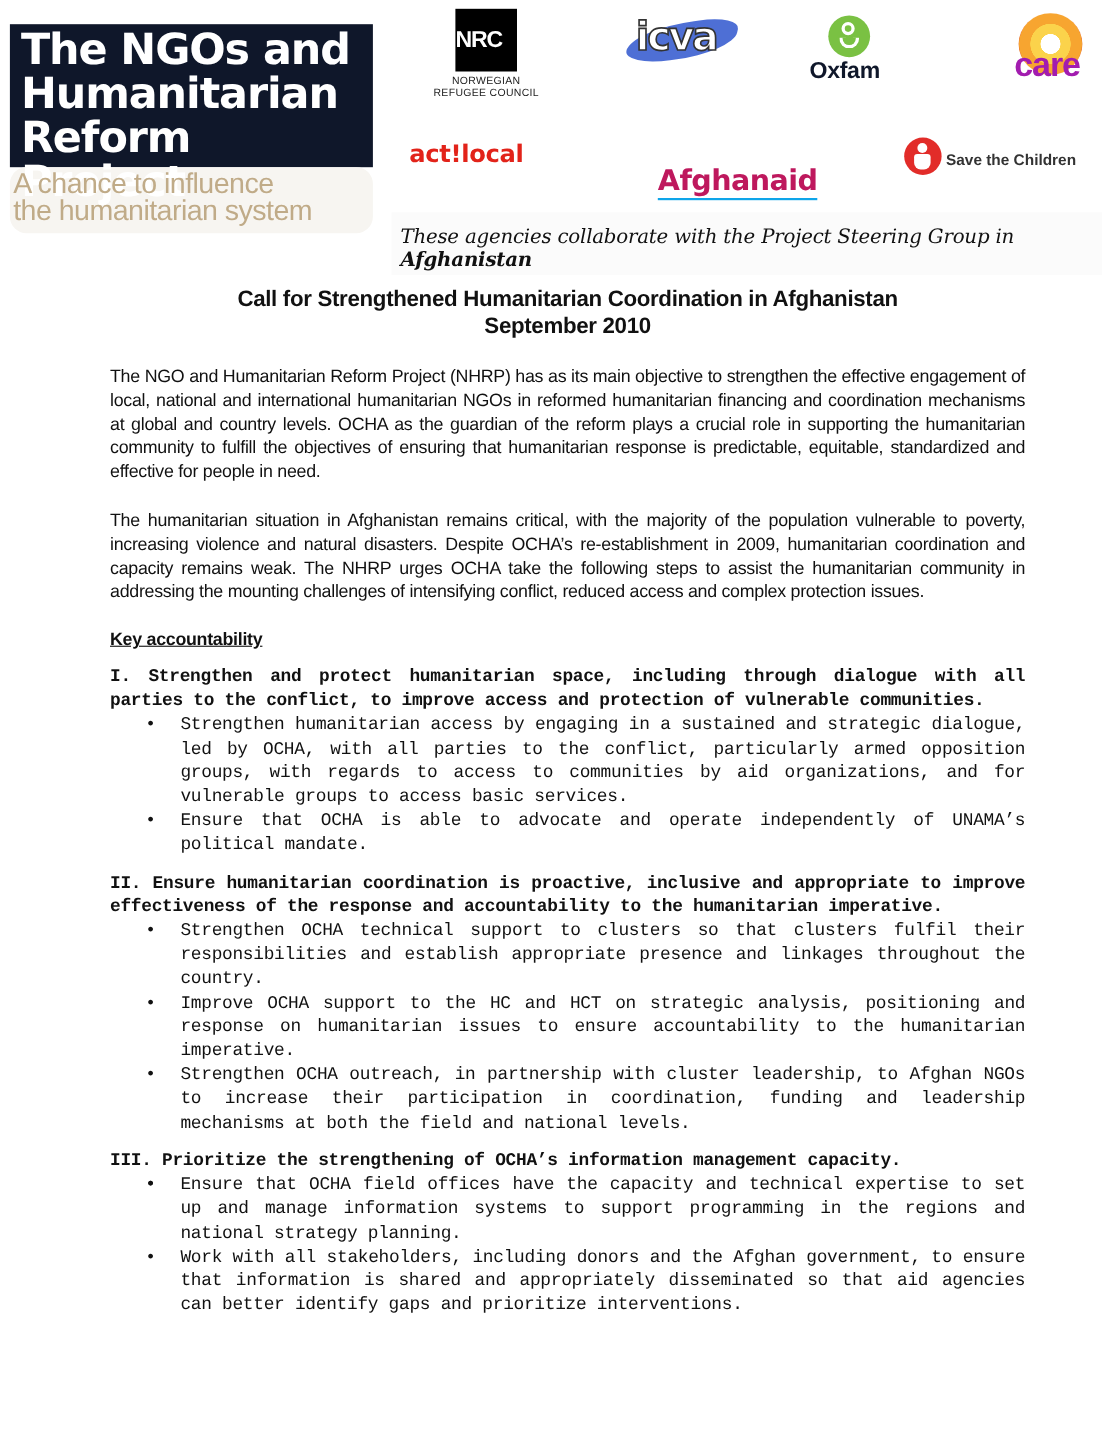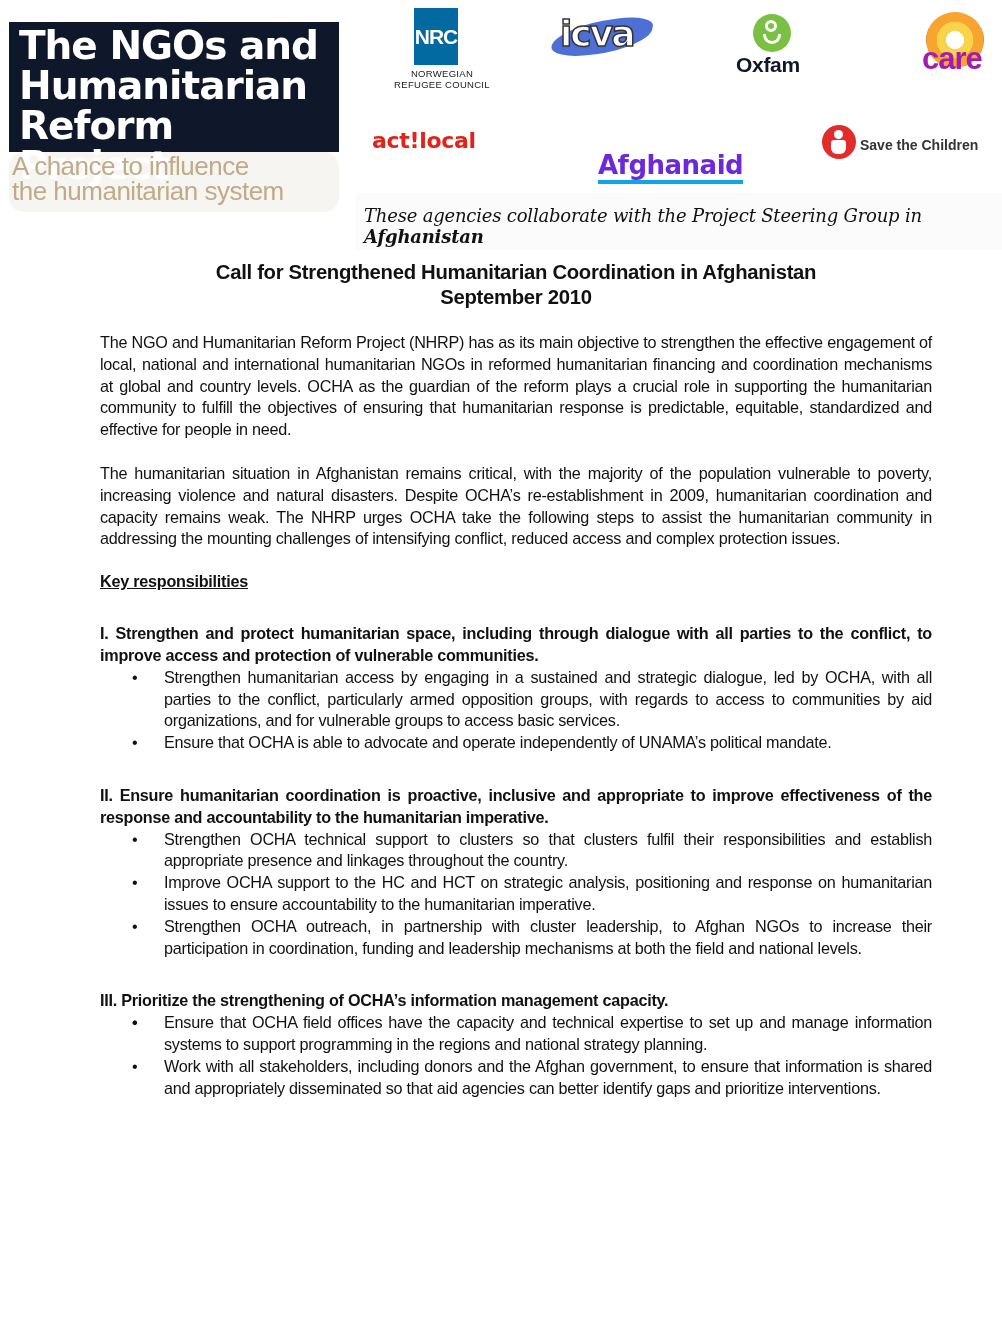--- a/index.html
+++ b/index.html
@@ -15,61 +15,61 @@
   }
   .nhrp-tag {
     background: #f7f5f1; color: #c0ab88; padding: 2px 2px 0 3px;
     font-family: Liberation Sans, sans-serif; font-size: 26px; line-height: 25px; letter-spacing: -0.5px;
     height: 60px;
     border-radius: 15px;
   }
   .partner-panel { position: absolute; left: 356px; top: 0; width: 646px; height: 250px; background: #ffffff; }
   .partner-panel .caption-band { position: absolute; left: 0; top: 193px; width: 646px; height: 57px; background: #fbfbfb; }
 
-  .nrc { position: absolute; left: 414px; top: 8px; width: 44px; height: 57px; background: #0369a1;
-         color: #fff; font-weight: bold; font-size: 21px; text-align: center; line-height: 57px; letter-spacing: -1px; }
+  .nrc { position: absolute; left: 414px; top: 8px; width: 56px; height: 57px; background: #000000;
+         color: #fff; font-weight: bold; font-size: 21px; line-height: 57px; letter-spacing: -1px; }
   .nrc-caption { position: absolute; left: 388px; top: 68px; width: 108px; text-align: center;
                  font-size: 9.5px; line-height: 11px; color: #222; letter-spacing: 0.3px; }
 
-  .icva { position: absolute; left: 552px; top: 14px; width: 100px; height: 44px; }
+  .icva { position: absolute; left: 570px; top: 14px; width: 100px; height: 44px; }
   .icva .swoosh { position: absolute; left: 2px; top: 6px; width: 96px; height: 34px; background: #3b5fd0;
                   border-radius: 60% 40% 55% 45%; transform: skewX(-20deg) rotate(-8deg); opacity: 0.9; }
   .icva .txt { position: absolute; left: 8px; top: 0px; font-family: "DejaVu Sans", sans-serif; font-weight: bold;
                font-size: 36px; color: #fff; -webkit-text-stroke: 1.5px #333; letter-spacing: -2px; line-height: 40px; }
 
   .oxfam-icon { position: absolute; left: 753px; top: 14px; width: 38px; height: 38px; border-radius: 50%; background: #7ac143; }
   .oxfam-icon::before { content: ""; position: absolute; left: 12px; top: 6px; width: 12px; height: 12px; border: 3px solid #fff; border-radius: 50%; box-sizing: border-box; }
   .oxfam-icon::after { content: ""; position: absolute; left: 10px; top: 20px; width: 18px; height: 10px; border: 3px solid #fff; border-top: none; border-radius: 0 0 9px 9px; box-sizing: border-box; }
   .oxfam-text { position: absolute; left: 736px; top: 53px; font-weight: bold; font-size: 21px; color: #0f172a; letter-spacing: -0.3px; }
 
   .care-icon { position: absolute; left: 926px; top: 12px; width: 58px; height: 56px; border-radius: 50%;
                background: radial-gradient(circle, #ffffff 0 22%, #fbd34b 23% 45%, #f7a530 46% 70%, #e9762b 71%); }
   .care-text { position: absolute; left: 922px; top: 41px; font-weight: bold; font-size: 31px; color: #a21caf; letter-spacing: -1px; }
 
   .actionaid { position: absolute; left: 372px; top: 128px; font-family: "DejaVu Sans", sans-serif; font-weight: bold;
                font-size: 22px; color: #e2231a; letter-spacing: -0.3px; }
   .afghanaid { position: absolute; left: 598px; top: 150px; font-family: "DejaVu Sans", sans-serif; font-weight: bold;
-               font-size: 26px; color: #6d28d9; letter-spacing: -0.5px; border-bottom: 4px solid #0ea5e9; line-height: 30px; }
+               font-size: 26px; color: #be185d; letter-spacing: -0.5px; border-bottom: 2px solid #0ea5e9; line-height: 30px; }
   .stc-icon { position: absolute; left: 822px; top: 125px; width: 34px; height: 34px; border-radius: 50%; background: #e22c29; }
   .stc-icon::before { content: ""; position: absolute; left: 12px; top: 5px; width: 9px; height: 9px; background: #fff; border-radius: 50%; }
   .stc-icon::after { content: ""; position: absolute; left: 9px; top: 15px; width: 15px; height: 14px; background: #fff; border-radius: 3px 3px 6px 6px; }
   .stc-text { position: absolute; left: 860px; top: 137px; font-weight: bold; font-size: 14px; color: #333; }
 
   .steer-caption { position: absolute; left: 364px; top: 205px; width: 646px; text-align: left;
                    font-family: "DejaVu Serif", serif; font-style: italic; font-size: 18px; color: #111; letter-spacing: -0.2px; }
   .steer-caption b { font-weight: bold; }
 
   
   .doc { position: absolute; left: 100px; top: 260px; width: 832px; }
   .title { text-align: center; font-weight: bold; font-size: 20.3px; line-height: 25px; letter-spacing: -0.3px; }
   .title .t1 { display: block; }
   .title .t2 { display: block; }
   p.para { margin-top: 22px; font-size: 16.2px; line-height: 21.8px; text-align: justify; letter-spacing: -0.25px; }
   .key { margin-top: 20px; font-weight: bold; font-size: 16.2px; text-decoration: underline; line-height: 22px; letter-spacing: -0.25px; }
-  .section { margin-top: 31px; }
+  .section { margin-top: 13px; font-family: Liberation Mono, monospace; }
   .section h2 { font-size: 16.2px; font-weight: bold; line-height: 21.8px; text-align: justify; letter-spacing: -0.25px; }
   .section ul { list-style: none; margin-top: 0; }
   .section li { position: relative; padding-left: 64px; font-size: 16.2px; line-height: 21.8px; text-align: justify; letter-spacing: -0.25px; }
   .section li .bullet { position: absolute; left: 32px; top: 0; }
 </style>
 </head>
 <body>
 
 <div class="nhrp-logo">
   <div class="nhrp-box">
@@ -114,21 +114,21 @@
 
 <div class="doc">
   <div class="title">
     <span class="t1">Call for Strengthened Humanitarian Coordination in Afghanistan</span>
     <span class="t2">September 2010</span>
   </div>
 
   <p class="para">The NGO and Humanitarian Reform Project (NHRP) has as its main objective to strengthen the effective engagement of local, national and international humanitarian NGOs in reformed humanitarian financing and coordination mechanisms at global and country levels. OCHA as the guardian of the reform plays a crucial role in supporting the humanitarian community to fulfill the objectives of ensuring that humanitarian response is predictable, equitable, standardized and effective for people in need.</p>
   <p class="para">The humanitarian situation in Afghanistan remains critical, with the majority of the population vulnerable to poverty, increasing violence and natural disasters. Despite OCHA’s re-establishment in 2009, humanitarian coordination and capacity remains weak. The NHRP urges OCHA take the following steps to assist the humanitarian community in addressing the mounting challenges of intensifying conflict, reduced access and complex protection issues.</p>
 
-  <div class="key">Key responsibilities</div>
+  <div class="key">Key accountability</div>
 
   <div class="section">
     <h2>I. Strengthen and protect humanitarian space, including through dialogue with all parties to the conflict, to improve access and protection of vulnerable communities.</h2>
     <ul>
       <li><span class="bullet">•</span><span>Strengthen humanitarian access by engaging in a sustained and strategic dialogue, led by OCHA, with all parties to the conflict, particularly armed opposition groups, with regards to access to communities by aid organizations, and for vulnerable groups to access basic services.</span></li>
       <li><span class="bullet">•</span><span>Ensure that OCHA is able to advocate and operate independently of UNAMA’s political mandate.</span></li>
     </ul>
   </div>
 
   <div class="section">

